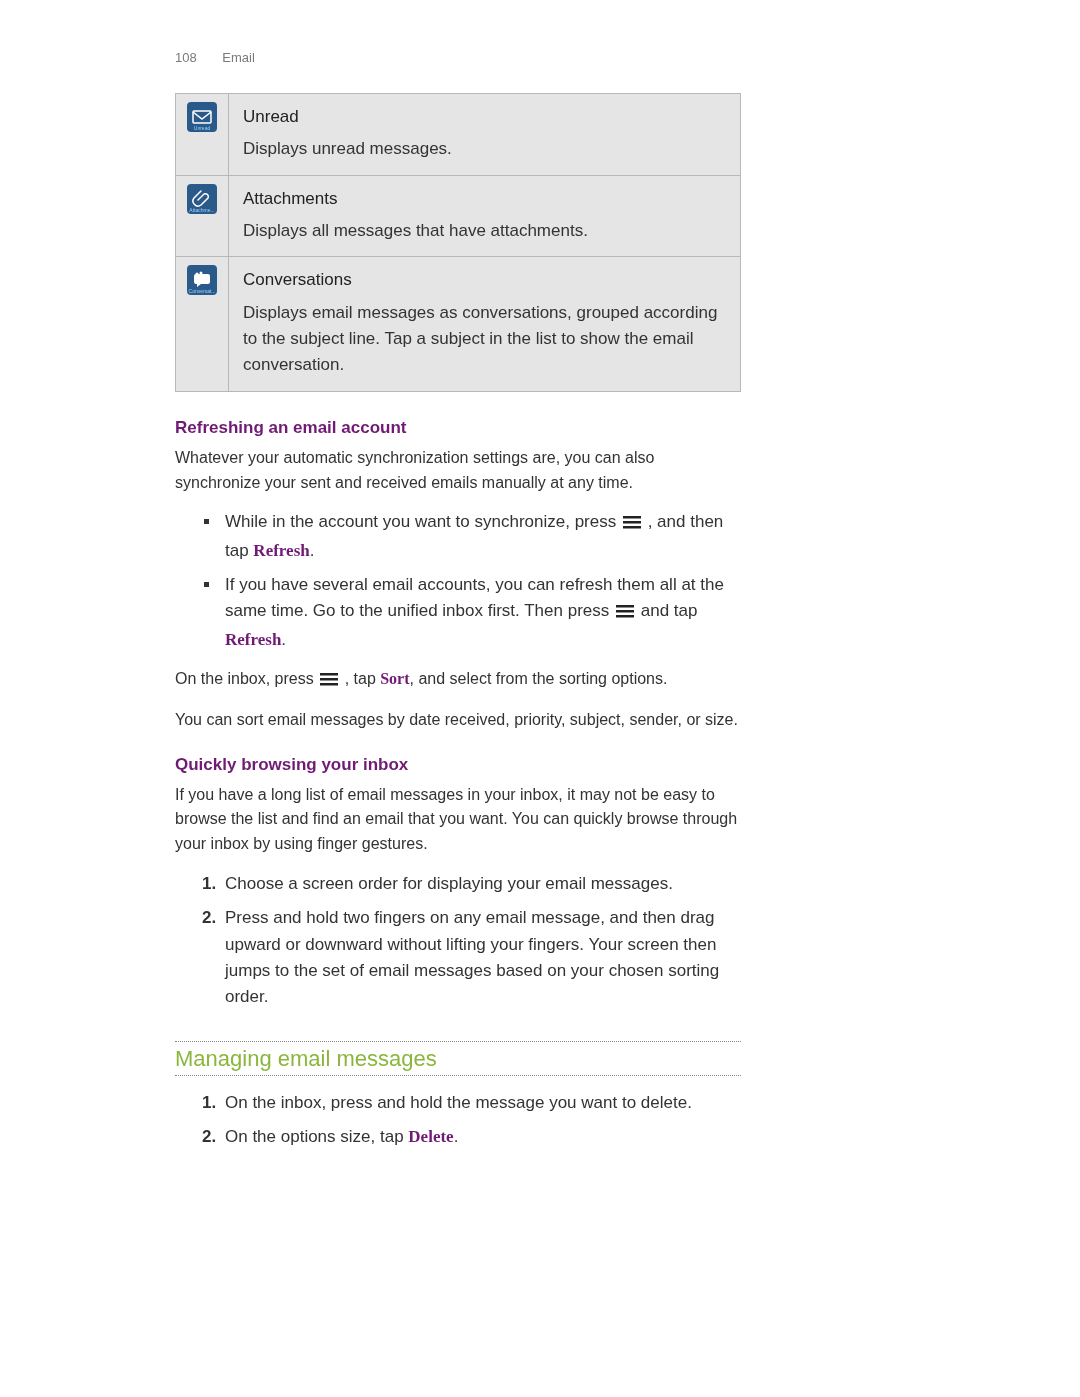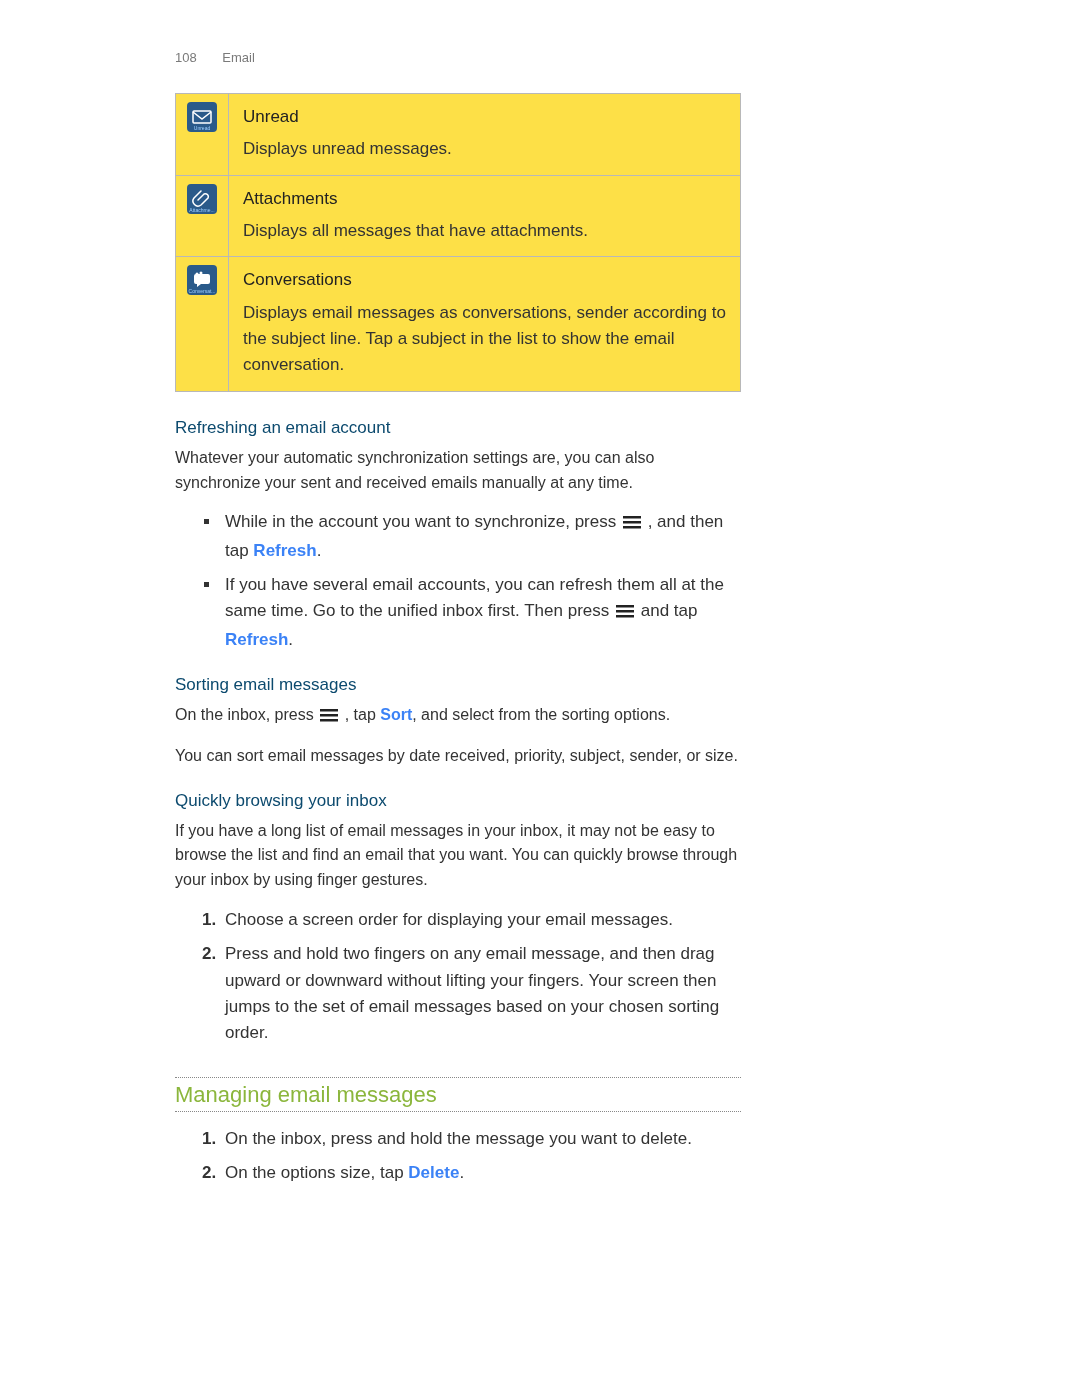--- a/index.html
+++ b/index.html
@@ -24,21 +24,21 @@
   .running-header .pnum { margin-right: 22px; }
 
   
   .view-table {
     border-collapse: collapse;
     width: 100%;
     margin-bottom: 26px;
   }
   .view-table td {
     border: 1px solid #b8b8b8;
-    background: #fde047;
+    background: #e5e5e5;
     vertical-align: top;
     padding: 0;
   }
   .view-table tr td:first-child {
     width: 44px;
     text-align: center;
     padding: 6px 4px 4px 4px;
   }
   .view-table tr td:last-child {
     padding: 10px 14px 12px 14px;
@@ -71,22 +71,22 @@
     color: #9fd0ff;
     text-align: center;
     line-height: 6px;
     position: absolute;
     bottom: 1px;
     left: 0; right: 0;
   }
 
   h3.subhead {
     font-size: 17px;
-    font-weight: 400;
-    color: #0c4a6e;
+    font-weight: 700;
+    color: #701a75;
     margin: 22px 0 8px 0;
   }
   p.body {
     font-size: 16px;
     line-height: 1.55;
     margin: 0 0 14px 0;
     color: #333;
   }
   ul.bullets, ol.steps {
     padding-left: 46px;
@@ -110,21 +110,21 @@
 
   h2.section {
     font-size: 22px;
     font-weight: 400;
     color: #8bb63c;
     margin: 30px 0 14px 0;
     border-top: 1px dotted #888;
     border-bottom: 1px dotted #888;
     padding: 4px 0 3px 0;
   }
-  .bold { font-weight: 600; color:#3b82f6;}
+  .bold { font-weight: 600; color:#701a75;font-family:Liberation Serif, serif;}
 </style>
 </head>
 <body>
 
 <div class="page">
 
   <div class="running-header">
     <span class="pnum">108</span>
     <span>Email</span>
   </div>
@@ -169,21 +169,21 @@
           <svg viewBox="0 0 20 20">
                 <path d="M4 4 H16 A2 2 0 0 1 18 6 V12 A2 2 0 0 1 16 14 H9 L5 17 V14 H4 A2 2 0 0 1 2 12 V6 A2 2 0 0 1 4 4 Z" fill="#fff"></path>
                 <circle cx="5" cy="4" r="1.5" fill="#fff"></circle>
                 <circle cx="9" cy="3" r="1.5" fill="#fff"></circle>
               </svg>
           <span class="icon-caption">Conversat...</span>
         </span>
       </td>
       <td>
         <div class="view-title">Conversations</div>
-        <div class="view-desc">Displays email messages as conversations, sender according to the subject line. Tap a subject in the list to show the email conversation.</div>
+        <div class="view-desc">Displays email messages as conversations, grouped according to the subject line. Tap a subject in the list to show the email conversation.</div>
       </td>
     </tr>
   </tbody>
     </table>
 
   <h3 class="subhead">Refreshing an email account</h3>
   <p class="body">Whatever your automatic synchronization settings are, you can also synchronize your sent and received emails manually at any time.</p>
   <ul class="bullets">
     <li>
       <span>While in the account you want to synchronize, press </span>
@@ -198,21 +198,20 @@
       <span>If you have several email accounts, you can refresh them all at the same time. Go to the unified inbox first. Then press </span>
       <span class="menu-glyph"><svg viewBox="0 0 18 14">
             <rect x="0" y="1" width="18" height="2.5" fill="#222"></rect>
             <rect x="0" y="6" width="18" height="2.5" fill="#222"></rect>
             <rect x="0" y="11" width="18" height="2.5" fill="#222"></rect>
           </svg></span>
       <span> and tap </span><span class="bold">Refresh</span><span>.</span>
     </li>
   </ul>
 
-  <h3 class="subhead">Sorting email messages</h3>
   <p class="body">
     <span>On the inbox, press </span>
     <span class="menu-glyph"><svg viewBox="0 0 18 14">
           <rect x="0" y="1" width="18" height="2.5" fill="#222"></rect>
           <rect x="0" y="6" width="18" height="2.5" fill="#222"></rect>
           <rect x="0" y="11" width="18" height="2.5" fill="#222"></rect>
         </svg></span>
     <span>, tap </span><span class="bold">Sort</span><span>, and select from the sorting options.</span>
   </p>
   <p class="body">You can sort email messages by date received, priority, subject, sender, or size.</p>

